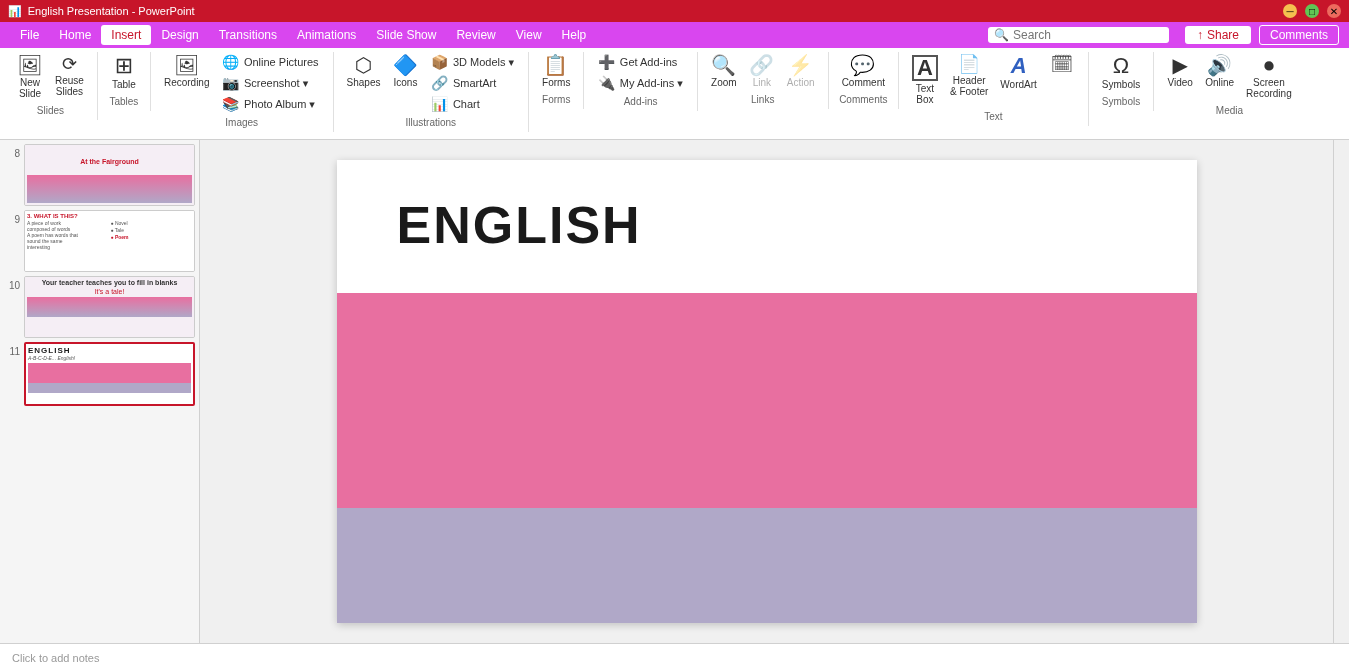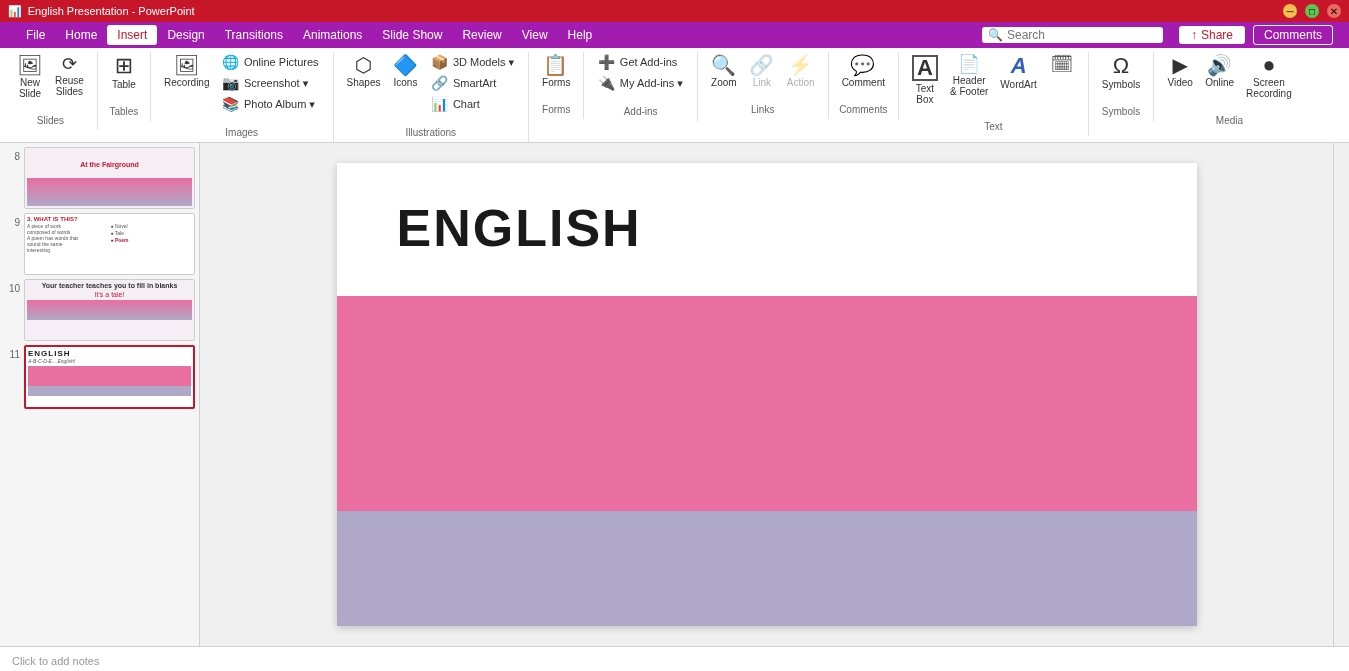--- a/index.html
+++ b/index.html
@@ -15,26 +15,26 @@
       justify-content: space-between;
       padding: 0 8px;
       font-size: 11px;
     }
     .title-bar-left { display: flex; align-items: center; gap: 6px; }
     .title-bar-right { display: flex; align-items: center; gap: 8px; }
     .title-ctrl { width: 14px; height: 14px; border-radius: 50%; border: none; font-size: 10px; cursor: pointer; display: flex; align-items: center; justify-content: center; }
 
     
     .menu-bar {
-      background: #a21caf;
+      background: #d946ef;
       color: white;
       height: 26px;
       display: flex;
       align-items: center;
-      padding: 0 16px;
+      padding: 0 10px;
       font-size: 12px;
     }
     .menu-item {
       padding: 3px 10px;
       cursor: pointer;
       border-radius: 3px;
       white-space: nowrap;
     }
     .menu-item.active { background: white; color: #c7152a; }
 
@@ -71,21 +71,21 @@
       flex-direction: column;
       align-items: flex-start;
       border-right: 1px solid #e0e0e0;
       padding: 0 8px 4px 8px;
       min-width: fit-content;
     }
     .ribbon-group:last-child { border-right: none; }
     .ribbon-group-label {
       font-size: 10px;
       color: #666;
-      margin-top: 13px;
+      margin-top: 3px;
       text-align: center;
       width: 100%;
     }
     .ribbon-buttons {
       display: flex;
       align-items: flex-start;
       gap: 2px;
     }
     .ribbon-btn {
       display: flex;

